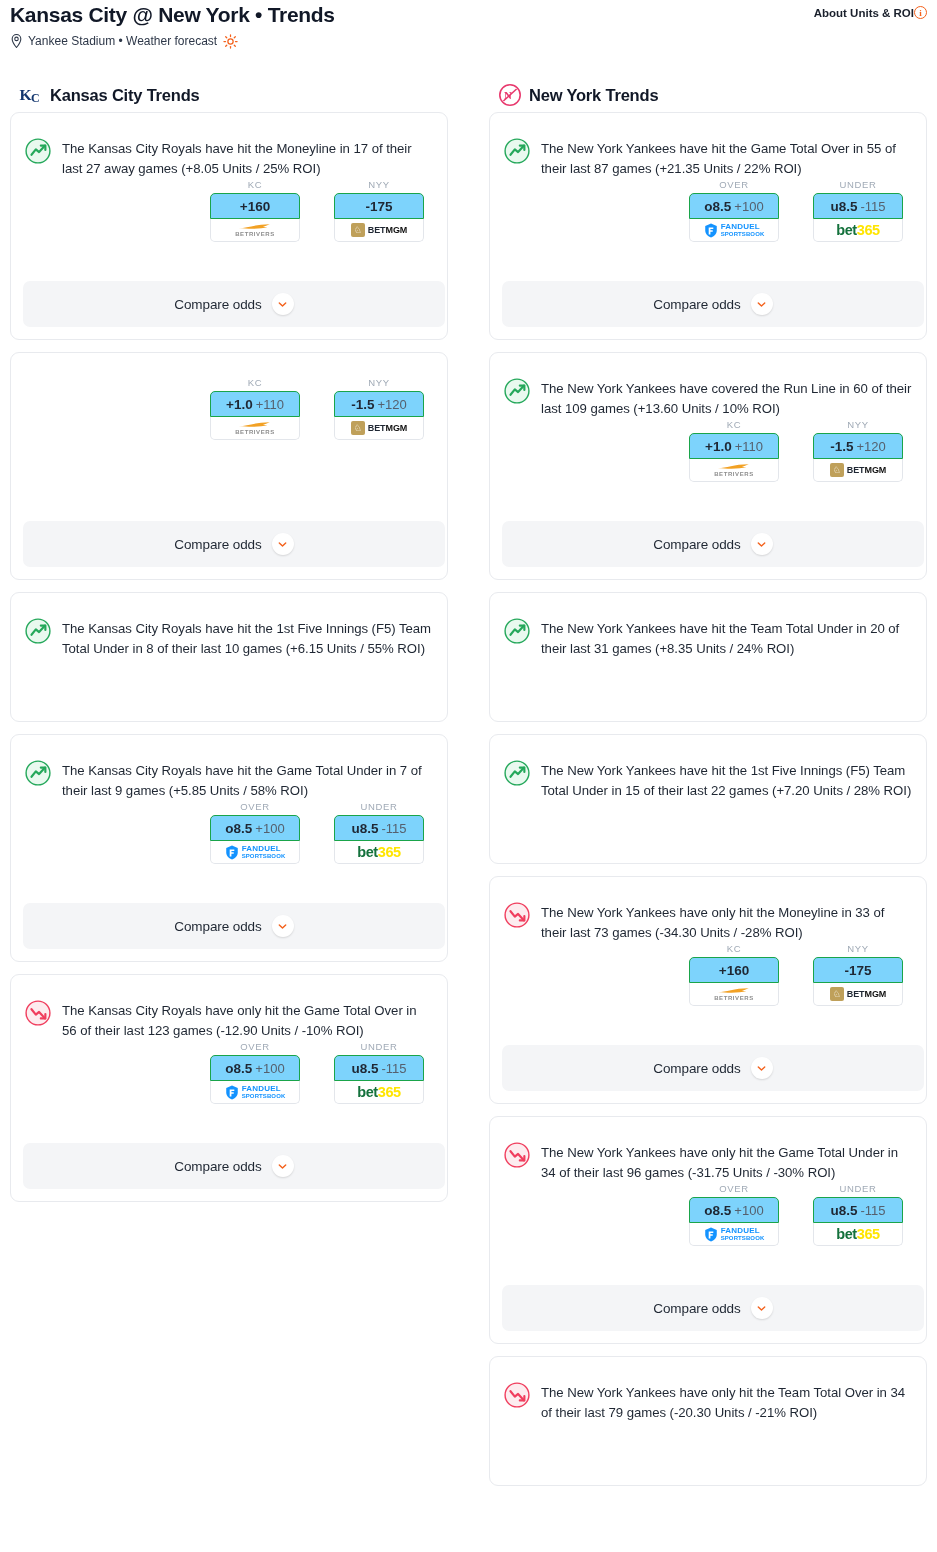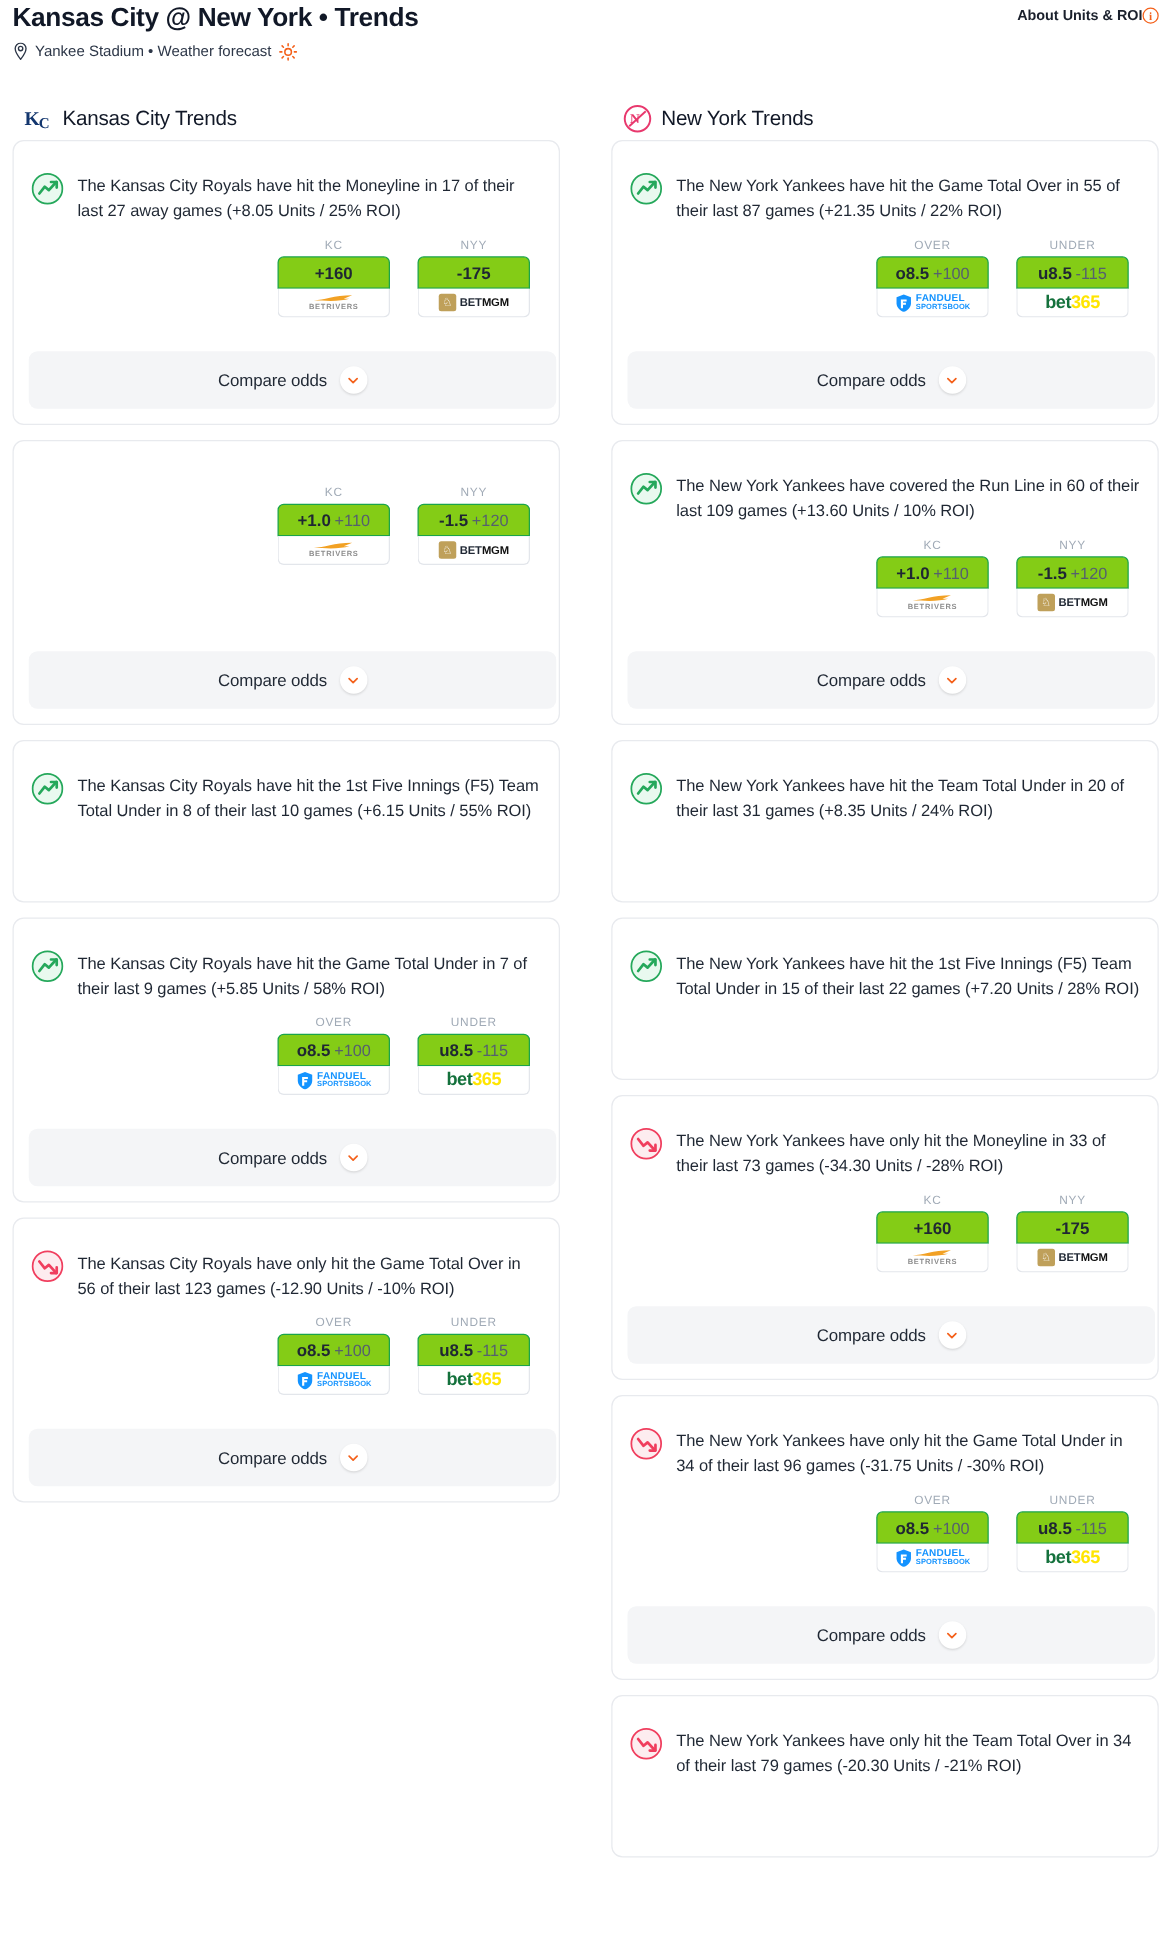--- a/index.html
+++ b/index.html
@@ -47,21 +47,21 @@
     position: absolute; top: 78px; left: 0; width: 937px;
     display: flex; gap: 41px; padding: 0 10px;
   }
   .column { width: 447px; }
 
   .col-head {
     display: flex; align-items: center; gap: 7px;
     height: 34px; padding-left: 9px;
   }
   .col-head-title {
-    font-size: 16.5px; font-weight: 400; color: #111827; letter-spacing: -0.2px;
+    font-size: 16.5px; font-weight: 700; color: #111827; letter-spacing: -0.2px;
   }
   .team-logo { width: 24px; height: 24px; flex: none; }
 
   
   .card {
     background: #ffffff;
     border: 1px solid #e8eaee;
     border-radius: 9px;
     margin-bottom: 12px;
     padding: 24px 14px 0 14px;
@@ -72,32 +72,32 @@
 
   .trend-row { display: flex; gap: 11px; align-items: flex-start; }
   .trend-icon { width: 26px; height: 26px; flex: none; margin-top: 1px; }
   .trend-text {
     font-size: 13.2px; line-height: 20px; color: #1f2733;
     letter-spacing: -0.05px; padding-top: 2px;
   }
 
   
   .odds-area {
-    display: flex; justify-content: flex-end; gap: 22px;
-    margin-top: 12px; padding-right: 9px;
+    display: flex; justify-content: flex-end; gap: 34px;
+    padding-right: 9px;
   }
   .odds-col { width: 90px; }
   .odds-label {
     text-align: center; font-size: 9.5px; color: #a0aab6;
     letter-spacing: 0.6px; margin-bottom: 3px; text-transform: uppercase;
   }
   .odds-box {
     border: 1px solid #1aa44a; border-radius: 5px 5px 0 0;
     height: 26px; display: flex; align-items: center; justify-content: center;
-    gap: 3px; background: #84cc16;
+    gap: 3px; background: #7dd3fc;
   }
   .odds-main { font-size: 13.5px; font-weight: 700; color: #1f2733; }
   .odds-sub  { font-size: 13px; color: #55606e; }
   .book-box {
     border: 1px solid #e3e6eb; border-top: none; border-radius: 0 0 5px 5px;
     height: 23px; display: flex; align-items: center; justify-content: center;
     background: #fff; overflow: hidden;
   }
 
   

